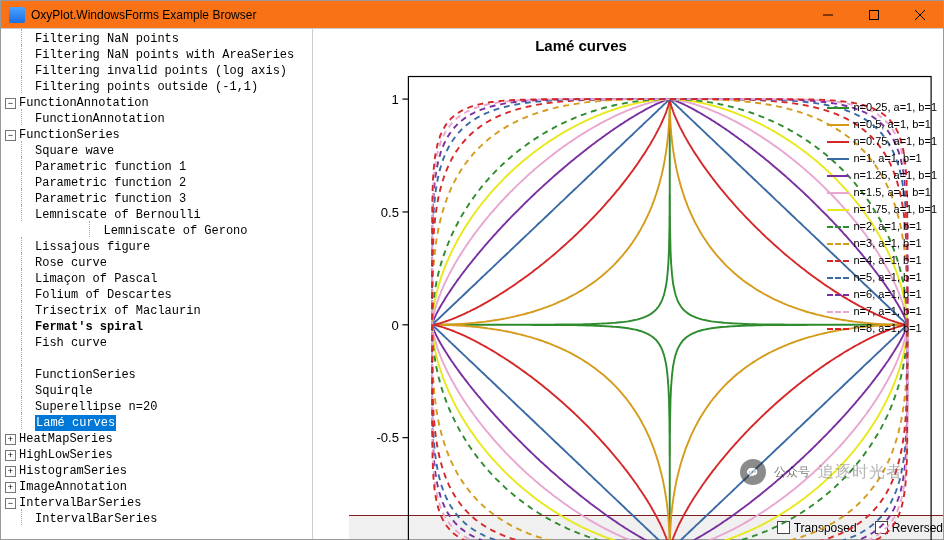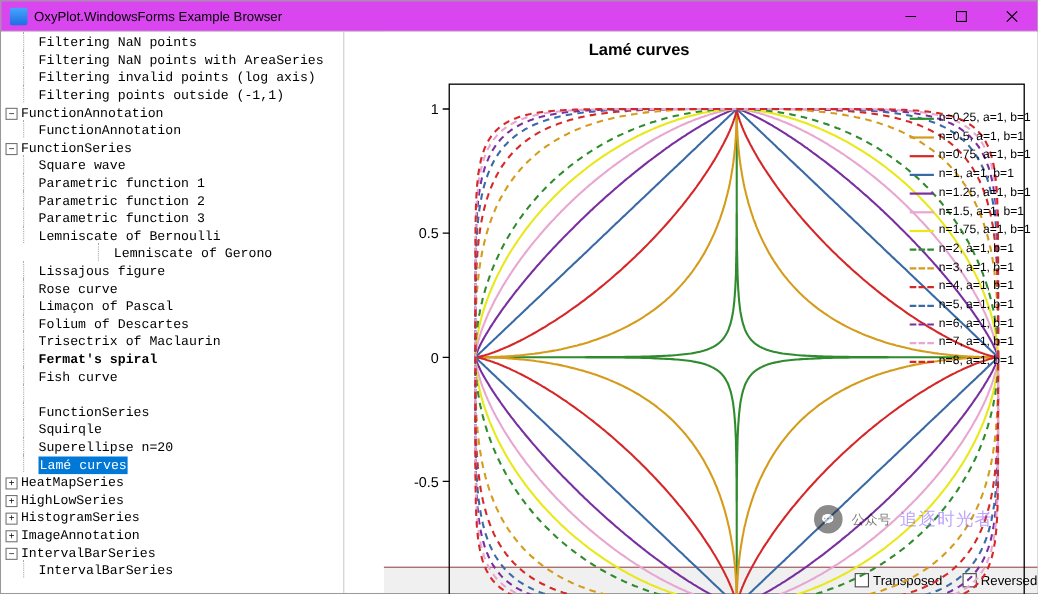--- a/index.html
+++ b/index.html
@@ -1,18 +1,18 @@
 <!DOCTYPE html>
 <html><head>
 <meta charset="utf-8">
 <style>
   * { box-sizing: border-box; }
   html, body { margin:0; padding:0; width:944px; height:540px; font-family:"Segoe UI","Microsoft YaHei",sans-serif; font-size:12px; background:#fff; overflow:hidden; }
   .window { width:944px; height:540px; border:1px solid #999; display:flex; flex-direction:column; background:#f0f0f0; }
-  .titlebar { height:28px; background:#d946ef; display:flex; align-items:center; border-bottom:1px solid #ccc;justify-content:space-between; }
+  .titlebar { height:28px; background:#f97316; display:flex; align-items:center; border-bottom:1px solid #ccc;justify-content:space-between; }
   .titlebar .appicon { width:16px; height:16px; margin:0 6px 0 8px; background:linear-gradient(#4aa3ff,#1b6fe0); border-radius:2px; }
   .titlebar .title { flex:1; font-size:12px; color:#000; }
   .winbtn { width:46px; height:28px; display:flex; align-items:center; justify-content:center; }
   .winbtn svg { width:10px; height:10px; }
   .body { flex:1; display:flex; min-height:0; background:#fff;gap:36px; }
   .tree { width:312px; border-right:1px solid #ccc; overflow-y:scroll; overflow-x:hidden; font-family:"SimSun","NSimSun","Courier New",monospace; font-size:12px; color:#000; padding:2px 0 2px 0; }
   .tree::-webkit-scrollbar { width:18px; }
   .tree::-webkit-scrollbar-track { background:#f1f1f1; }
   .tree::-webkit-scrollbar-thumb { background:#c2c2c2; border:1px solid #f1f1f1; }
   .node { display:flex; align-items:center; height:16px; line-height:16px; white-space:nowrap; padding-right:4px; }
@@ -26,21 +26,21 @@
   svg.plot { position:absolute; inset:0; }
   .legend { position:absolute; right:6px; top:70px; font-size:11px; color:#000; line-height:17px; }
   .legend .row { display:flex; align-items:center; gap:5px; }
   .legend .sw { width:22px; height:0; border-top-width:2px; border-top-style:solid; }
   .legend .sw.dash { border-top-style:dashed; }
   .footer { height:24px; border-top:1px solid #7f1d1d; background:#f0f0f0; display:flex; align-items:center; justify-content:flex-end; gap:18px; padding:0 0; font-size:12px; color:#000; }
   .chk { display:flex; align-items:center; gap:4px; }
   .chk .box { width:13px; height:13px; border:1px solid #444; background:#fff; }
   .watermark { position:absolute; right:40px; bottom:30px; display:flex; align-items:center; gap:8px; opacity:.55; pointer-events:none; }
   .wmcirc { width:26px; height:26px; border-radius:50%; background:#2e2e2e; display:flex; align-items:center; justify-content:center; color:#fff; font-size:10px;}
-  .wmtxt { font-family:"Microsoft YaHei",sans-serif; font-size:16px; color:#8b5cf6; letter-spacing:1px; }
+  .wmtxt { font-family:"Microsoft YaHei",sans-serif; font-size:16px; color:#737373; letter-spacing:1px; }
 </style>
 </head>
 <body>
 
 <div class="window">
   <div class="titlebar">
     <div class="appicon"></div>
     <div class="title">OxyPlot.WindowsForms Example Browser</div>
     <div class="winbtn">
         <svg viewBox="0 0 10 10">

